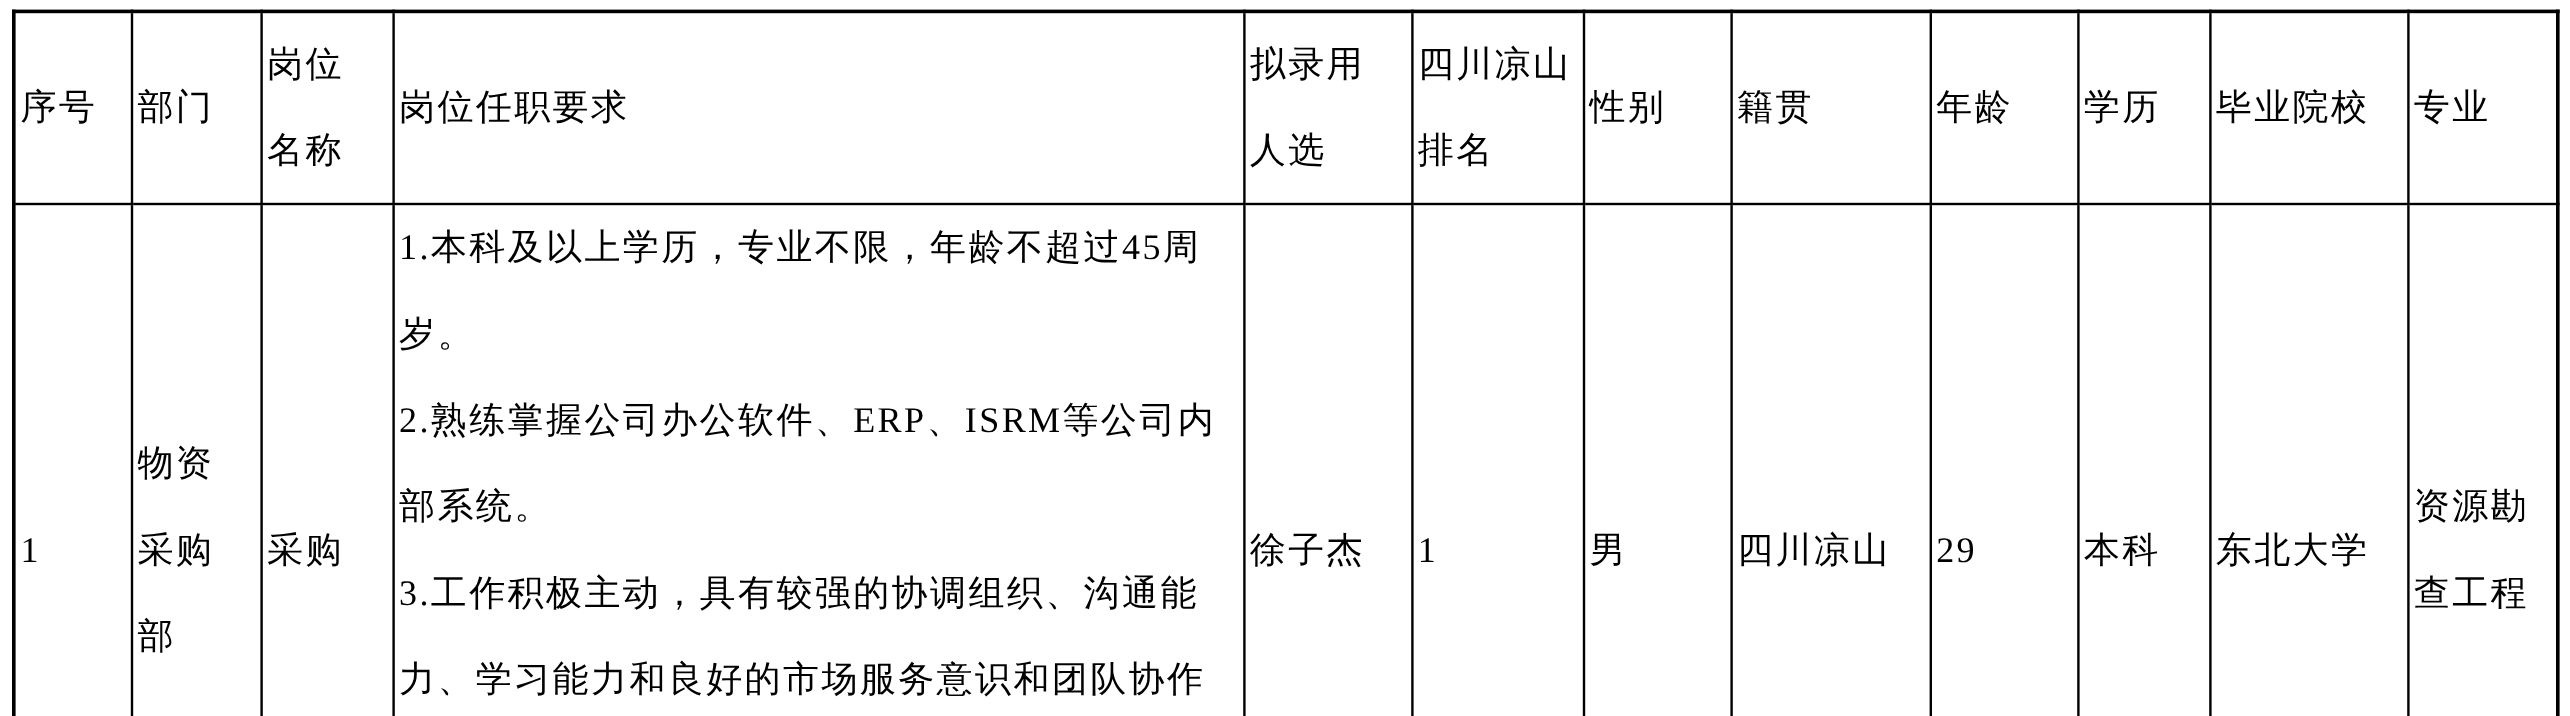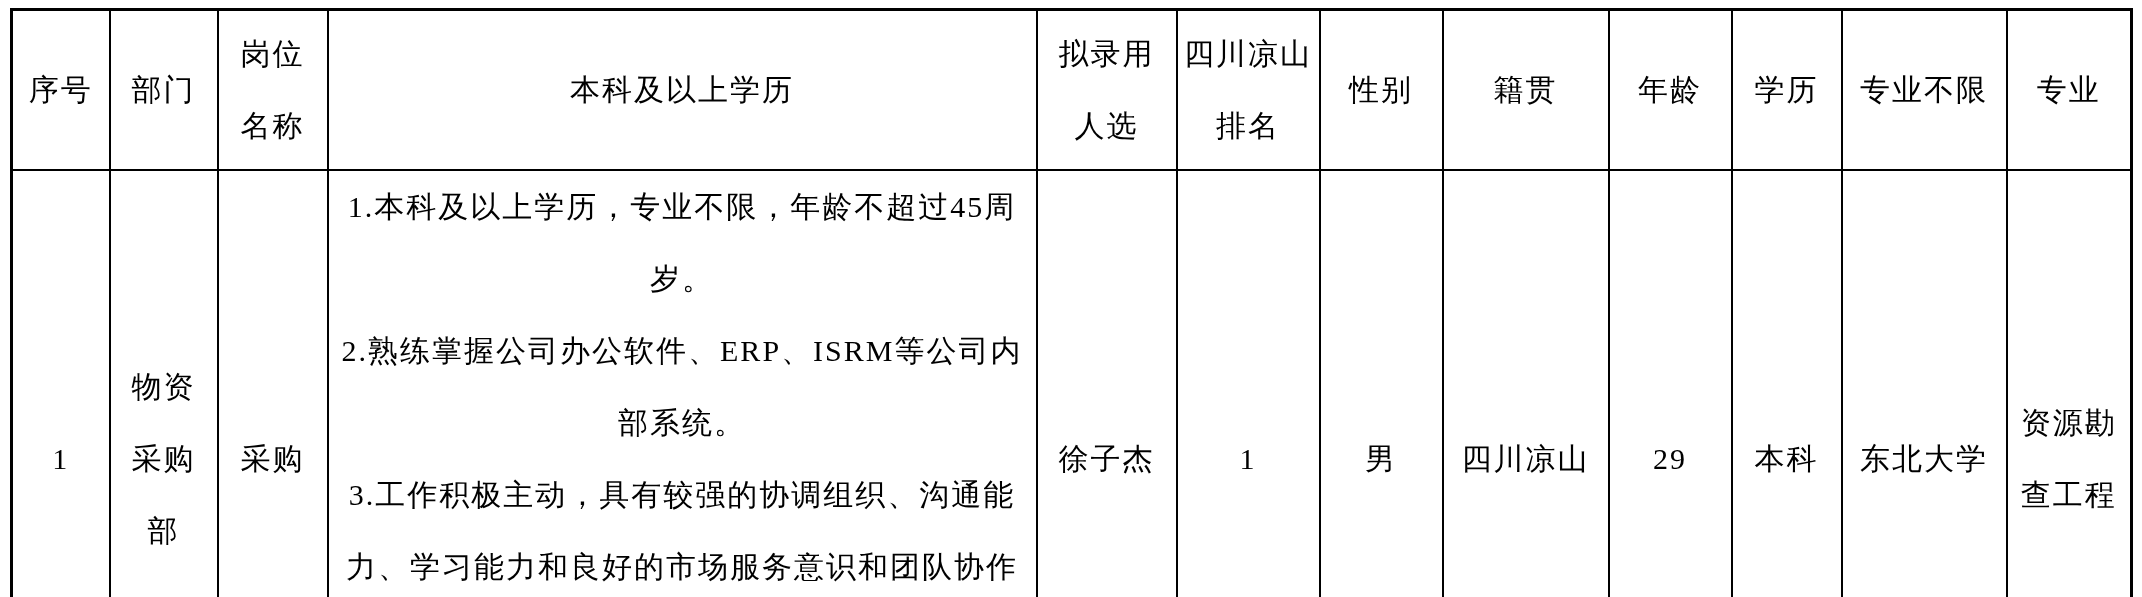--- a/index.html
+++ b/index.html
@@ -23,21 +23,21 @@
     border-collapse: collapse;
     table-layout: fixed;
     border: 3px solid #000000;
   }
   table.doc-table th,
   table.doc-table td {
     border: 2px solid #000000;
     font-size: 30px;
     font-weight: normal;
     color: #000000;
-    text-align: center;
+    text-align: left;
     vertical-align: middle;
     white-space: pre-line;
     line-height: 72px;
     letter-spacing: 2px;
     padding: 0 4px;
     overflow: hidden;
   }
   tr.header-row { height: 160px; }
   tr.data-row   { height: 419px; }
   td.req-cell {
@@ -65,30 +65,30 @@
       <col style="width:110px">
       <col style="width:165px">
       <col style="width:125px">
     </colgroup>
     <thead>
       <tr class="header-row">
         <th>序号</th>
         <th>部门</th>
         <th>岗位
 名称</th>
-        <th>本科及以上学历</th>
+        <th>岗位任职要求</th>
         <th>拟录用
 人选</th>
         <th>四川凉山
 排名</th>
         <th>性别</th>
         <th>籍贯</th>
         <th>年龄</th>
         <th>学历</th>
-        <th>专业不限</th>
+        <th>毕业院校</th>
         <th>专业</th>
       </tr>
     </thead>
     <tbody>
       <tr class="data-row">
         <td>1</td>
         <td>物资
 采购
 部</td>
         <td>采购</td>

